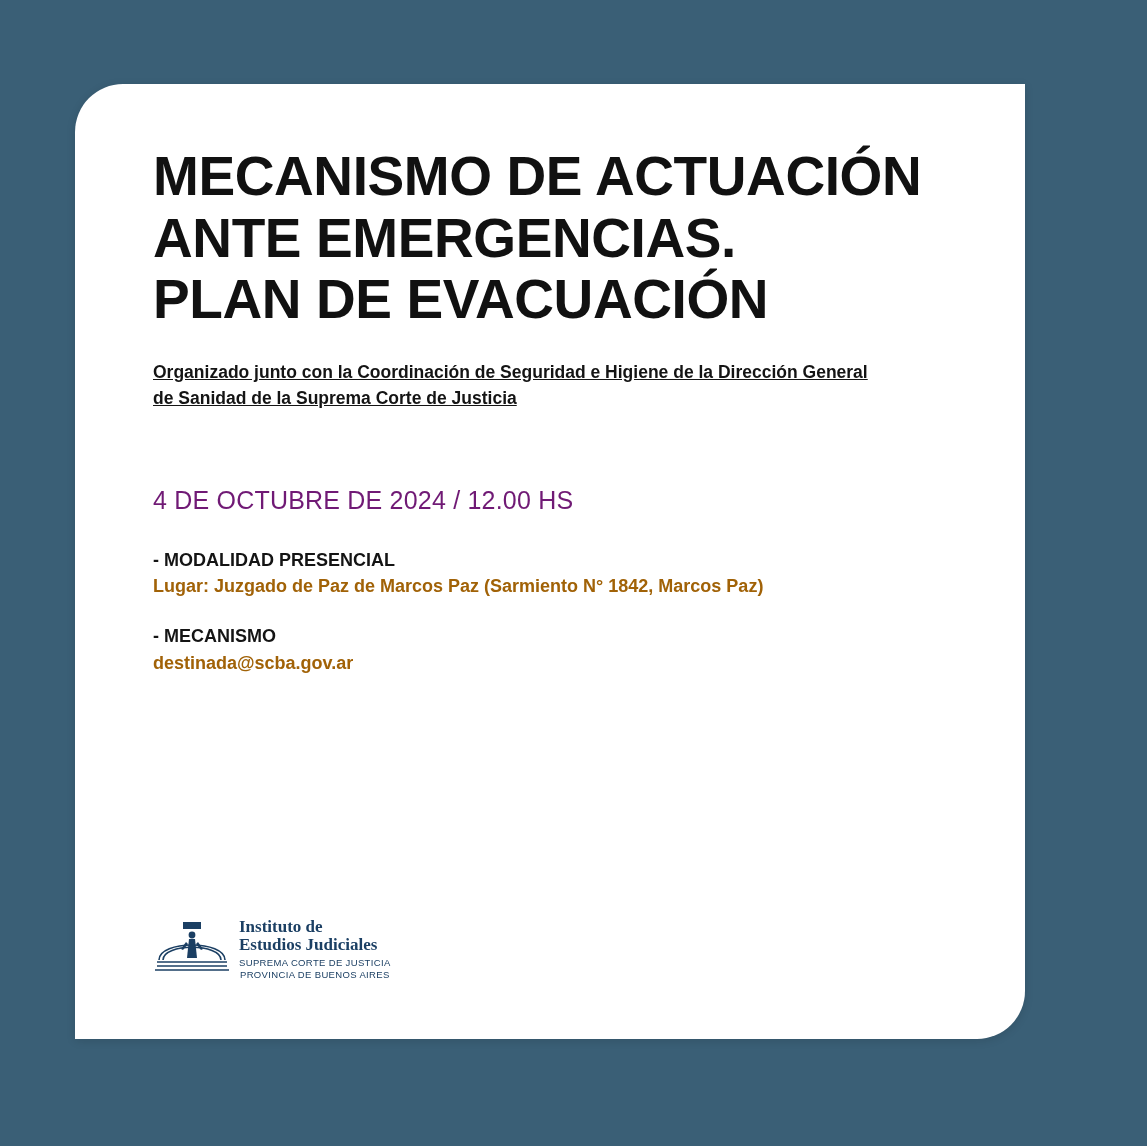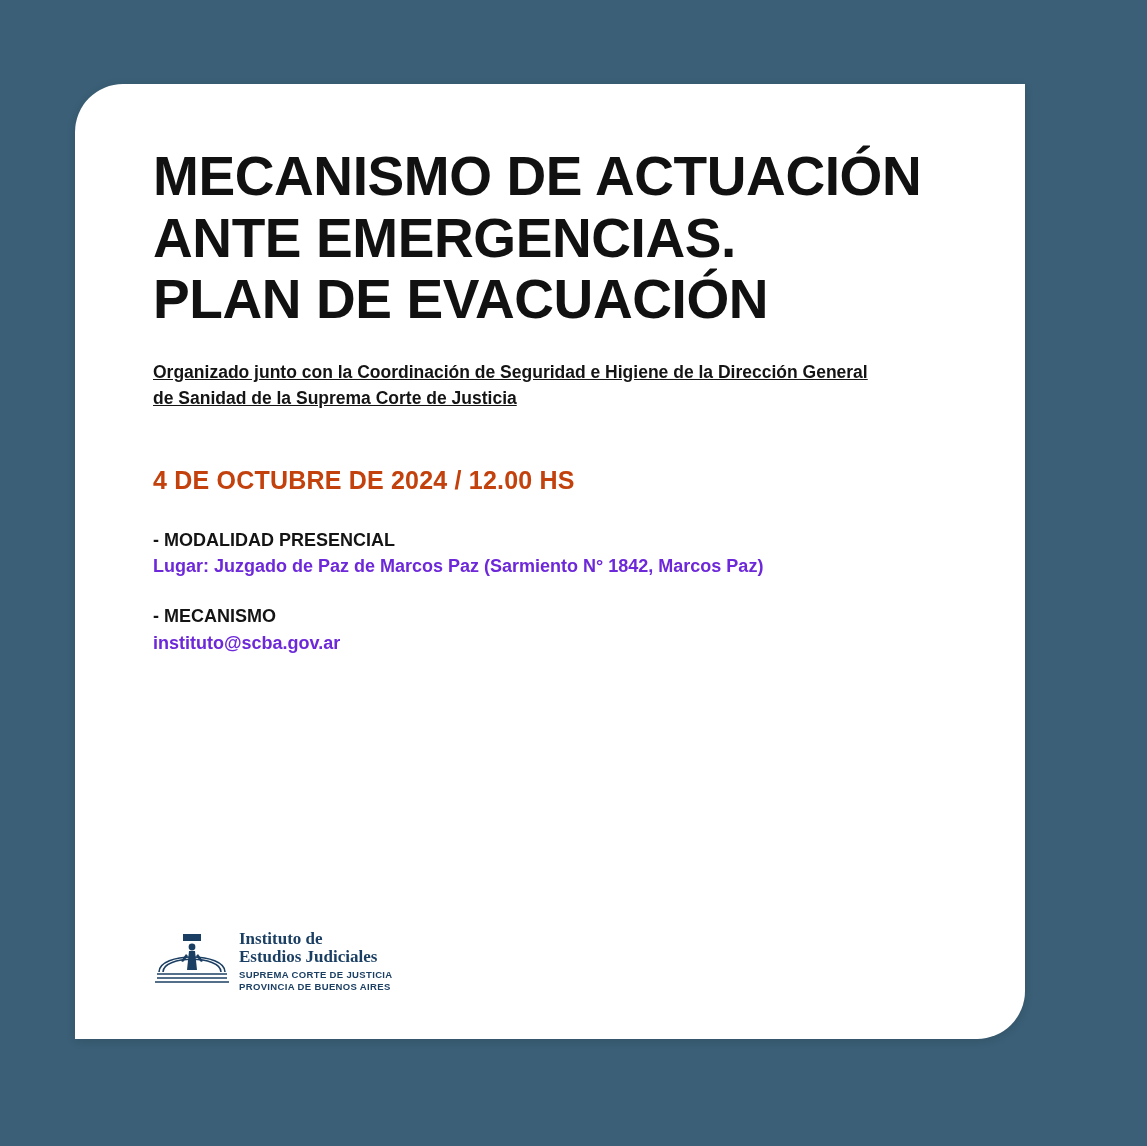--- a/index.html
+++ b/index.html
@@ -73,24 +73,24 @@
   }
   .speaker-name {
     font-size: 31px;
     font-weight: bold;
     color: #111111;
     line-height: 1.35;
     margin-top: 4px;
   }
 
   .date-line {
-    margin-top: 55px;
+    margin-top: 75px;
     font-size: 25px;
-    font-weight: bold;
-    color: #c2410c;
+    font-weight: normal;
+    color: #701a75;
     letter-spacing: 0.2px;
   }
 
   .details {
     margin-top: 32px;
   }
   .detail-group {
     margin-bottom: 24px;
   }
   .detail-group:last-child {
@@ -98,29 +98,29 @@
   }
   .detail-heading {
     font-size: 18px;
     font-weight: bold;
     color: #141414;
     line-height: 1.45;
   }
   .detail-text {
     font-size: 18px;
     font-weight: bold;
-    color: #6d28d9;
+    color: #a16207;
     line-height: 1.45;
     white-space: pre-line;
   }
 
   .logo-row {
     position: absolute;
     left: 78px;
-    bottom: 46px;
+    bottom: 58px;
     display: flex;
     align-items: center;
   }
   .logo-mark {
     width: 78px;
     height: 62px;
     flex: 0 0 auto;
   }
   .logo-text {
     margin-left: 8px;
@@ -130,25 +130,26 @@
     font-family: "Liberation Serif", serif;
     font-weight: bold;
     font-size: 17px;
     line-height: 1.08;
     color: #1b3f63;
     white-space: pre-line;
   }
   .logo-sub {
     margin-top: 3px;
     font-size: 9.5px;
-    font-weight: bold;
+    font-weight: normal;
     letter-spacing: 0.35px;
     line-height: 1.25;
     color: #1b3f63;
     white-space: pre-line;
+    text-align: center;
   }
 </style>
 </head>
 <body>
 
 <div class="poster-stage">
   <div class="card">
 
     <div class="card-inner">
 
@@ -167,21 +168,21 @@
         <div class="detail-group">
           <div class="detail-heading">- MODALIDAD PRESENCIAL</div>
           <div class="detail-text">Lugar: Juzgado de Paz de Marcos Paz (Sarmiento N° 1842, Marcos Paz)</div>
         </div>
 
         <div class="detail-group">
         </div>
 
         <div class="detail-group">
           <div class="detail-heading">- MECANISMO</div>
-          <div class="detail-text">instituto@scba.gov.ar</div>
+          <div class="detail-text">destinada@scba.gov.ar</div>
         </div>
 
       </div>
     </div>
 
     <div class="logo-row">
       <div class="logo-mark">
         <svg viewBox="0 0 78 62" width="78" height="62" aria-hidden="true">
           <g fill="none" stroke="#1b3f63" stroke-width="1.6">
             <path d="M6 42 C6 22, 72 22, 72 42"></path>

